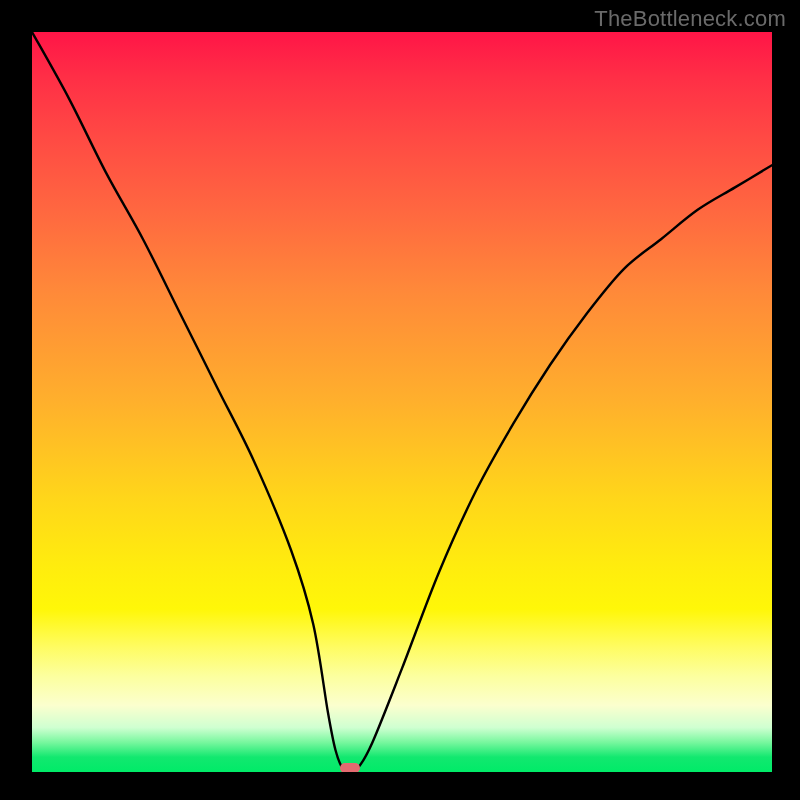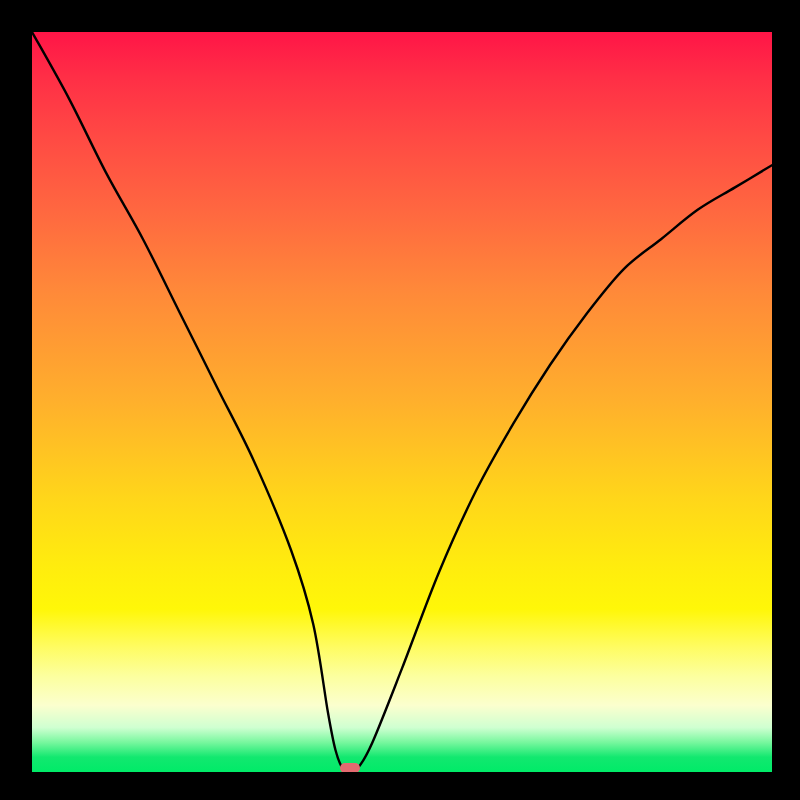--- a/index.html
+++ b/index.html
@@ -75,13 +75,14 @@
 <body>
 
 <div class="frame">
   <div class="plot-area">
     <div class="gradient-bg"></div>
     <svg class="curve-layer" viewBox="0 0 740 740" preserveAspectRatio="none">
       <path id="curve-path" fill="none" stroke="#000" stroke-width="2.4" stroke-linecap="round" stroke-linejoin="round" d="M 0.00 0.00 C 6.17 11.10 24.67 43.17 37.00 66.60 C 49.33 90.03 61.67 117.17 74.00 140.60 C 86.33 164.03 98.67 183.77 111.00 207.20 C 123.33 230.63 135.67 256.53 148.00 281.20 C 160.33 305.87 172.67 330.53 185.00 355.20 C 197.33 379.87 209.67 402.07 222.00 429.20 C 234.33 456.33 249.13 490.87 259.00 518.00 C 268.87 545.13 275.03 564.87 281.20 592.00 C 287.37 619.13 292.30 659.83 296.00 680.80 C 299.70 701.77 300.93 708.55 303.40 717.80 C 305.87 727.05 308.33 733.22 310.80 736.30 C 313.27 739.38 315.73 736.30 318.20 736.30 C 320.67 736.30 321.90 740.62 325.60 736.30 C 329.30 731.98 333.00 727.05 340.40 710.40 C 347.80 693.75 358.90 664.77 370.00 636.40 C 381.10 608.03 394.67 569.80 407.00 540.20 C 419.33 510.60 431.67 483.47 444.00 458.80 C 456.33 434.13 468.67 413.17 481.00 392.20 C 493.33 371.23 505.67 351.50 518.00 333.00 C 530.33 314.50 542.67 297.23 555.00 281.20 C 567.33 265.17 579.67 249.13 592.00 236.80 C 604.33 224.47 616.67 217.07 629.00 207.20 C 641.33 197.33 653.67 186.23 666.00 177.60 C 678.33 168.97 690.67 162.80 703.00 155.40 C 715.33 148.00 733.83 136.90 740.00 133.20 "></path>
     </svg>
     <div id="marker" class="marker" style="left: 318.2px; top: 736.3px;"></div>
   </div>
+  <div class="watermark">TheBottleneck.com</div>
 </div>
 
 </body></html>

